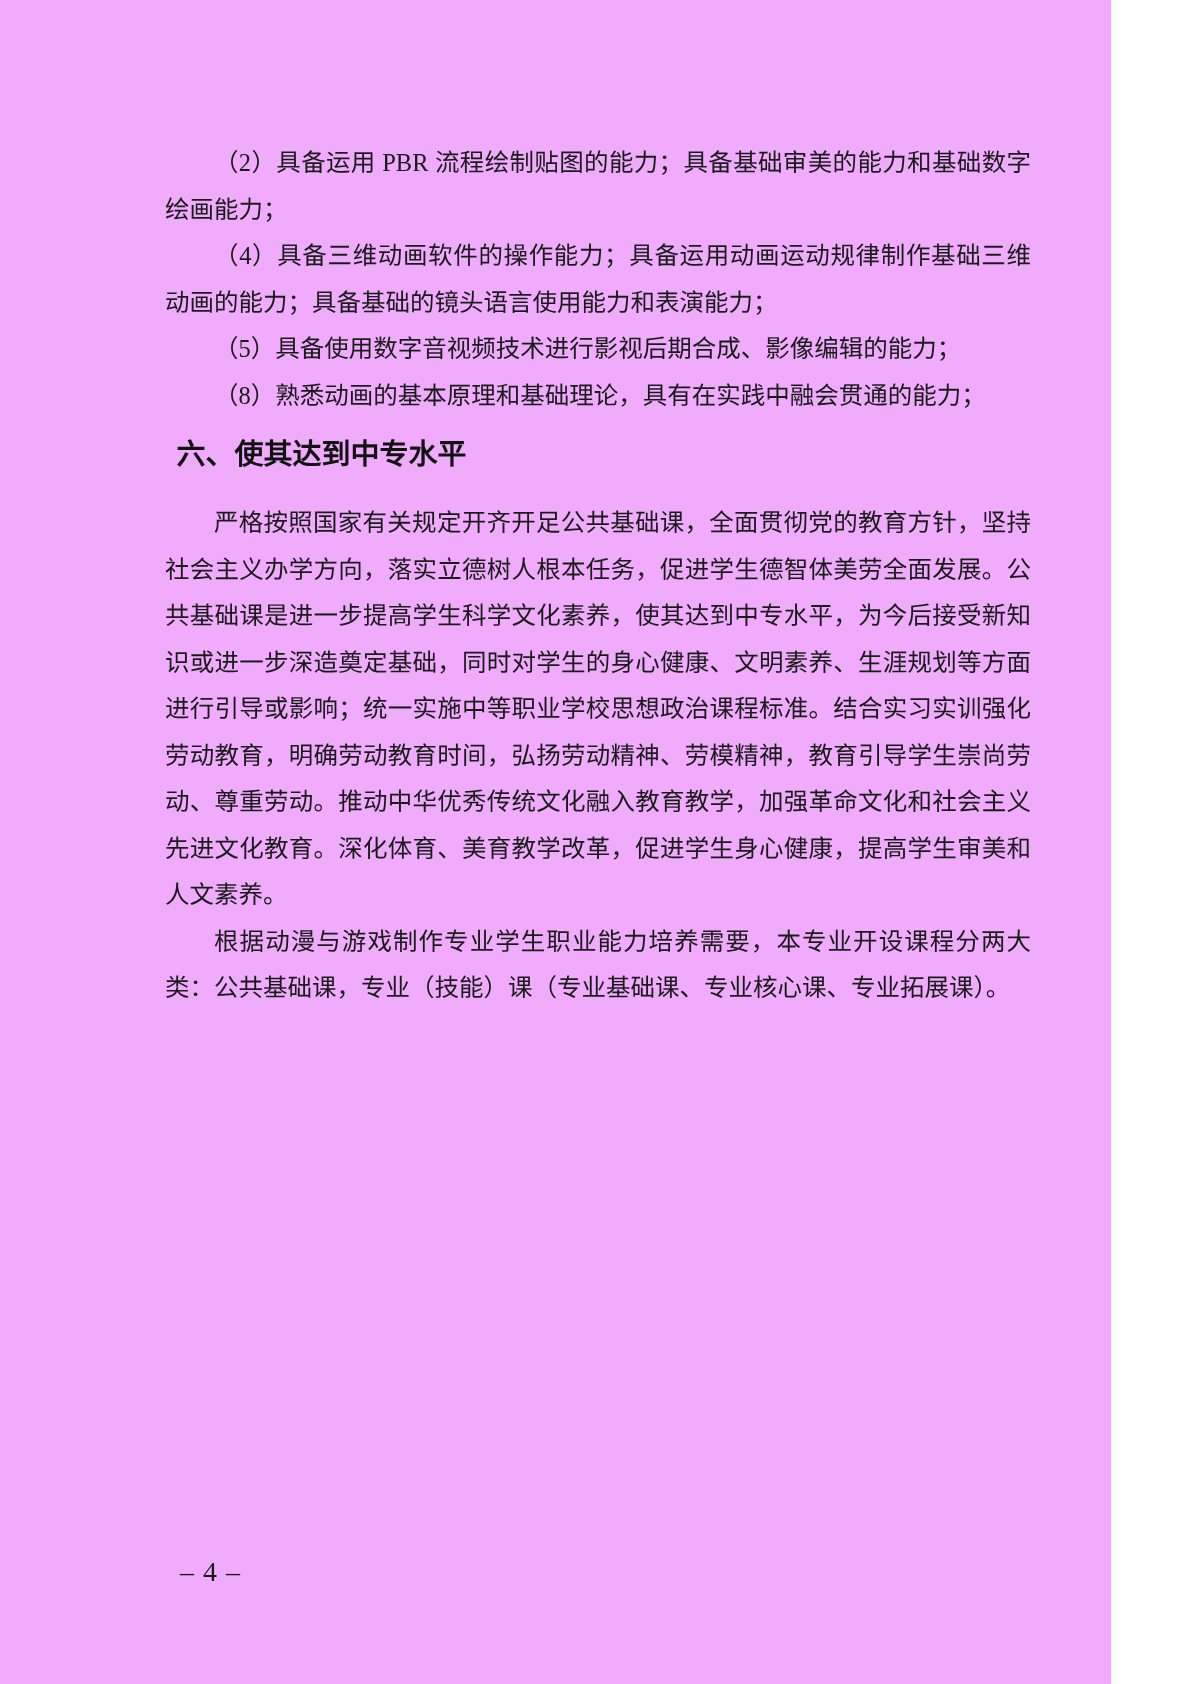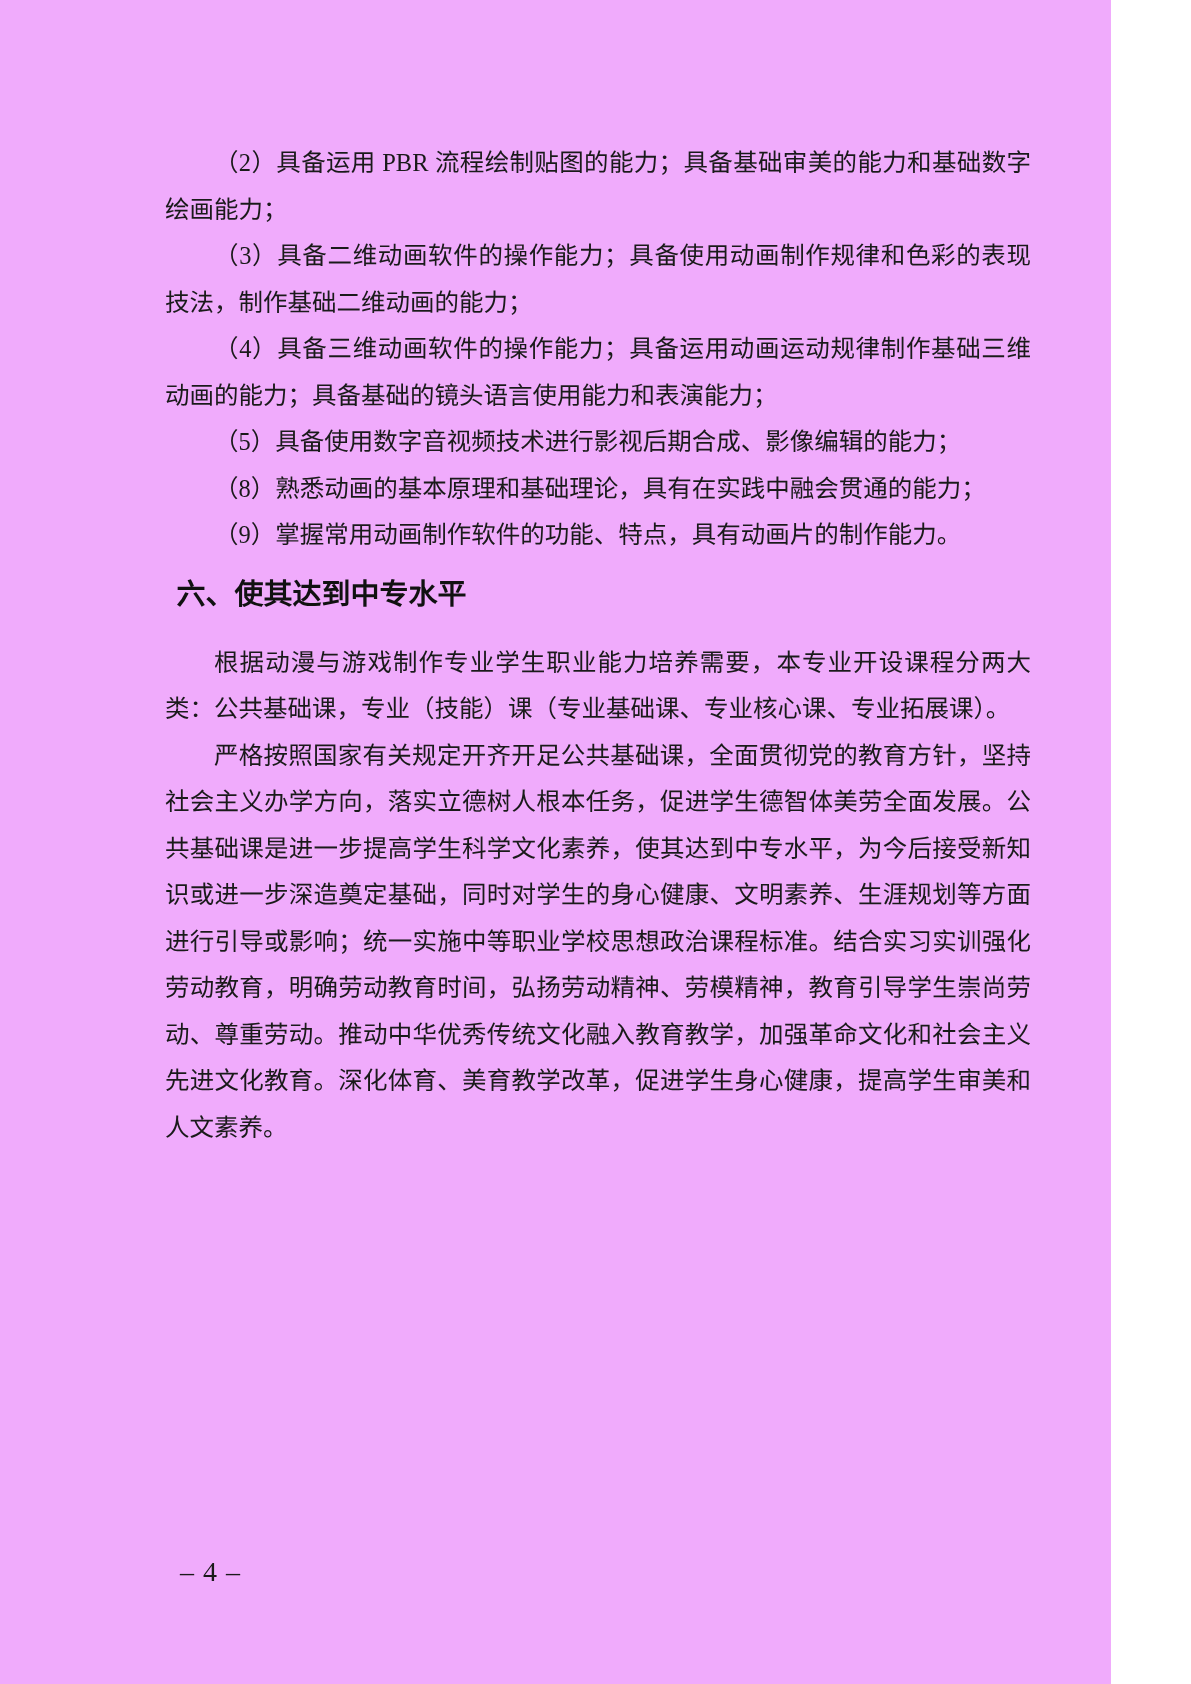--- a/index.html
+++ b/index.html
@@ -52,27 +52,25 @@
     font-family: "Liberation Serif", serif;
   }
 </style>
 </head>
 <body>
 
 <div class="page">
   <main class="content">
 
     <p class="body-text">（2）具备运用 PBR 流程绘制贴图的能力；具备基础审美的能力和基础数字绘画能力；</p>
-    <p class="body-text">（3）具备二维动画软件的操作能力；具备使用动画制作规律和色彩的表现技法，制作基础二维动画的能力；</p>
     <p class="body-text">（4）具备三维动画软件的操作能力；具备运用动画运动规律制作基础三维动画的能力；具备基础的镜头语言使用能力和表演能力；</p>
     <p class="body-text">（5）具备使用数字音视频技术进行影视后期合成、影像编辑的能力；</p>
     <p class="body-text">（8）熟悉动画的基本原理和基础理论，具有在实践中融会贯通的能力；</p>
-    <p class="body-text">（9）掌握常用动画制作软件的功能、特点，具有动画片的制作能力。</p>
 
     <h2 class="section-heading">六、使其达到中专水平</h2>
 
+    <p class="body-text">严格按照国家有关规定开齐开足公共基础课，全面贯彻党的教育方针，坚持社会主义办学方向，落实立德树人根本任务，促进学生德智体美劳全面发展。公共基础课是进一步提高学生科学文化素养，使其达到中专水平，为今后接受新知识或进一步深造奠定基础，同时对学生的身心健康、文明素养、生涯规划等方面进行引导或影响；统一实施中等职业学校思想政治课程标准。结合实习实训强化劳动教育，明确劳动教育时间，弘扬劳动精神、劳模精神，教育引导学生崇尚劳动、尊重劳动。推动中华优秀传统文化融入教育教学，加强革命文化和社会主义先进文化教育。深化体育、美育教学改革，促进学生身心健康，提高学生审美和人文素养。</p>
     <p class="body-text">根据动漫与游戏制作专业学生职业能力培养需要，本专业开设课程分两大类：公共基础课，专业（技能）课（专业基础课、专业核心课、专业拓展课）。</p>
-    <p class="body-text">严格按照国家有关规定开齐开足公共基础课，全面贯彻党的教育方针，坚持社会主义办学方向，落实立德树人根本任务，促进学生德智体美劳全面发展。公共基础课是进一步提高学生科学文化素养，使其达到中专水平，为今后接受新知识或进一步深造奠定基础，同时对学生的身心健康、文明素养、生涯规划等方面进行引导或影响；统一实施中等职业学校思想政治课程标准。结合实习实训强化劳动教育，明确劳动教育时间，弘扬劳动精神、劳模精神，教育引导学生崇尚劳动、尊重劳动。推动中华优秀传统文化融入教育教学，加强革命文化和社会主义先进文化教育。深化体育、美育教学改革，促进学生身心健康，提高学生审美和人文素养。</p>
 
   </main>
 
   <footer class="page-footer">– 4 –</footer>
 </div>
 
 </body></html>

